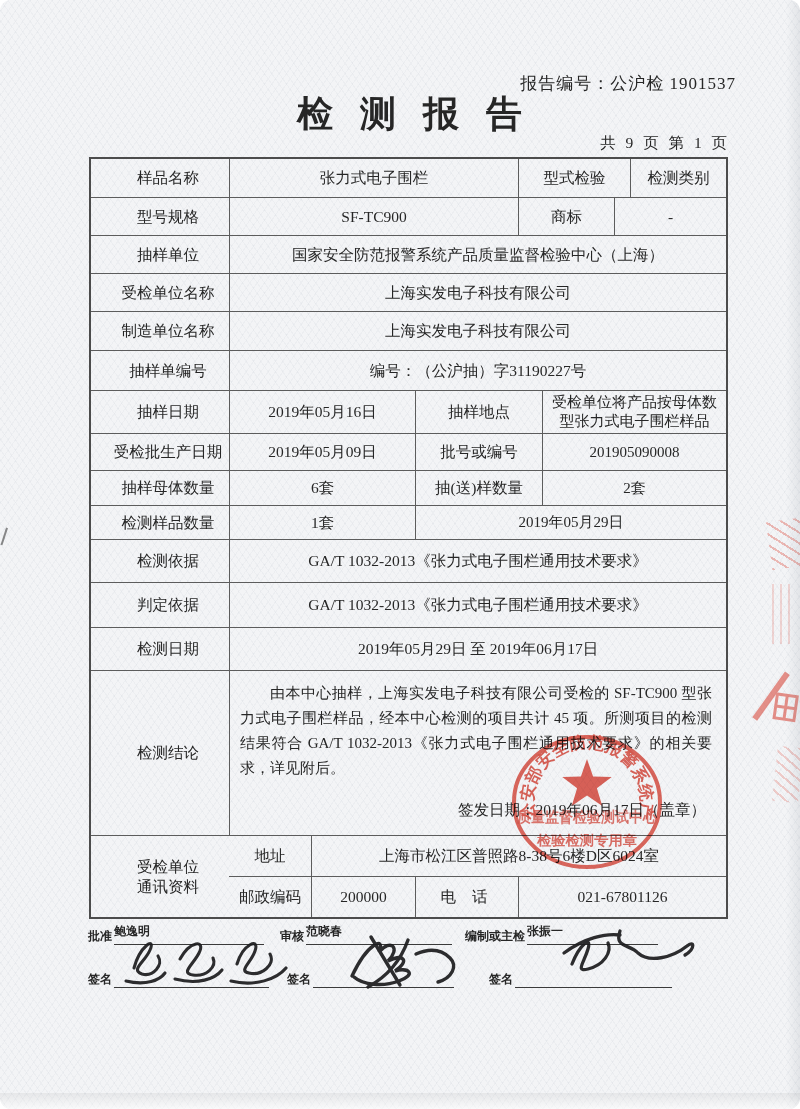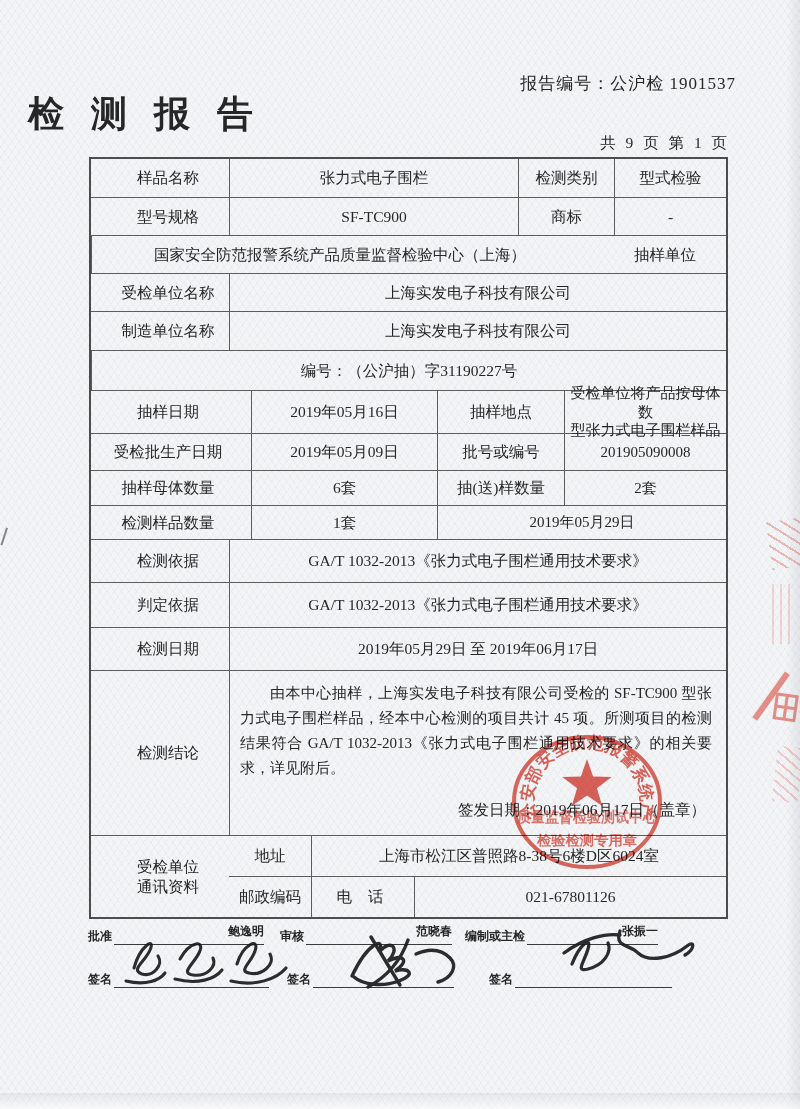--- a/index.html
+++ b/index.html
@@ -2,39 +2,39 @@
 <html><head>
 <meta charset="utf-8">
 <style>
   html,body{margin:0;padding:0;}
   body{width:800px;height:1109px;overflow:hidden;
        font-family:"Liberation Serif","DejaVu Serif",serif;color:#262626;}
   .page{position:relative;width:800px;height:1109px;overflow:hidden;
         background-color:#f3f4f6;
         background-image:
           repeating-linear-gradient(55deg, rgba(165,175,188,.09) 0 1px, transparent 1px 6px),
-          repeating-linear-gradient(-55deg, rgba(165,175,188,.09) 0 1px, transparent 1px 6px);}
+          repeating-linear-gradient(-55deg, rgba(165,175,188,.09) 0 1px, transparent 1px 6px); border-radius: 11px;}
   
   .report-no{position:absolute;top:72px;right:64px;font-size:17px;letter-spacing:1px;}
-  .title{position:absolute;top:90px;left:0;width:800px;text-align:left;
+  .title{position:absolute;top:90px;left:0;width:800px;text-align:center;
          padding-left:28px;box-sizing:border-box;font-size:36px;font-weight:bold;letter-spacing:9px;}
   .pagination{position:absolute;top:133px;right:70px;font-size:15.5px;letter-spacing:3px;}
   
   .tbl{position:absolute;left:89px;top:157px;width:639px;box-sizing:border-box;
        border:2px solid #4c4c4c;background:rgba(255,255,255,0.0);}
   .trow{display:flex;box-sizing:border-box;border-top:1px solid #5c5c5c;}
   .trow.first{border-top:none;}
   .cell{box-sizing:border-box;border-left:1px solid #5c5c5c;display:flex;align-items:center;
         justify-content:center;text-align:center;font-size:15.5px;padding:1px 4px;line-height:1.25;}
   .cell.cfirst{border-left:none;}
   .w-lab{width:138px;flex:none;padding-left:20px;}
   .a-v1{width:289px;flex:none;}
   .a-l2{width:96px;flex:none;}
   .a-v2{flex:1;}
-  .b-v1{width:186px;flex:none;margin-left:22px;}
+  .b-v1{width:186px;flex:none;}
   .b-l2{width:127px;flex:none;}
   .b-v2{flex:1;font-size:15px;}
   .wide{flex:1;}
   .pre{white-space:pre-line;}
   
   .concl-body{flex:1;display:flex;flex-direction:column;align-items:stretch;
               justify-content:flex-start;padding:10px 14px 10px 10px;box-sizing:border-box;
               border-left:1px solid #5c5c5c;}
   .concl-text{font-size:15px;line-height:1.66;text-align:justify;text-indent:2em;}
   .issue-date{margin-top:auto;align-self:flex-end;font-size:15.5px;padding:0 6px 4px 0;}
@@ -43,21 +43,21 @@
   .comm-row{display:flex;box-sizing:border-box;flex:1;}
   .comm-row + .comm-row{border-top:1px solid #5c5c5c;}
   .addr-lab{width:82px;flex:none;}
   .zip-val{width:104px;flex:none;}
   .tel-lab{width:103px;flex:none;letter-spacing:6px;}
   .tel-val{flex:1;}
   
   .signoff{position:absolute;left:88px;top:921px;width:640px;font-size:12px;font-weight:bold;}
   .so-line{display:flex;align-items:flex-end;height:24px;margin-bottom:17px;}
   .so-label{flex:none;padding-right:2px;}
-  .so-rule{flex:none;border-bottom:1.5px solid #3a3a3a;text-align:right;height:22px;
+  .so-rule{flex:none;border-bottom:1.5px solid #3a3a3a;text-align:left;height:22px;
            box-sizing:border-box;}
   .sig-svg{position:absolute;pointer-events:none;}
   
   .stamp{position:absolute;left:509px;top:733px;width:156px;height:140px;
          mix-blend-mode:multiply;opacity:.85;}
   
   .bleed{position:absolute;pointer-events:none;}
   .bleed1{left:769px;top:520px;width:34px;height:48px;transform:rotate(-8deg);opacity:.6;
           background:repeating-linear-gradient(40deg, rgba(219,62,46,.55) 0 2px, transparent 2px 9px);}
   .bleed2{left:772px;top:584px;width:24px;height:60px;opacity:.45;
@@ -78,47 +78,48 @@
 
   <div class="report-no">报告编号：公沪检 1901537</div>
   <div class="title">检 测 报 告</div>
   <div class="pagination">共 9 页  第 1 页</div>
 
   <div class="tbl">
 
     <div class="trow first" style="height:38px">
       <div class="cell cfirst w-lab">样品名称</div>
       <div class="cell a-v1">张力式电子围栏</div>
+      <div class="cell a-v2">型式检验</div>
       <div class="cell a-l2">检测类别</div>
-      <div class="cell a-v2">型式检验</div>
     </div>
 
     <div class="trow" style="height:38px">
       <div class="cell cfirst w-lab">型号规格</div>
       <div class="cell a-v1">SF-TC900</div>
       <div class="cell a-l2">商标</div>
       <div class="cell a-v2">-</div>
     </div>
 
     <div class="trow" style="height:38px">
+      <div class="cell cfirst w-lab">抽样单位</div>
       <div class="cell wide">国家安全防范报警系统产品质量监督检验中心（上海）</div>
-      <div class="cell cfirst w-lab">抽样单位</div>
     </div>
 
     <div class="trow" style="height:38px">
       <div class="cell cfirst w-lab">受检单位名称</div>
       <div class="cell wide">上海实发电子科技有限公司</div>
     </div>
 
     <div class="trow" style="height:39px">
       <div class="cell cfirst w-lab">制造单位名称</div>
       <div class="cell wide">上海实发电子科技有限公司</div>
     </div>
 
     <div class="trow" style="height:40px">
+      <div class="cell cfirst w-lab">抽样单编号</div>
       <div class="cell wide">编号：（公沪抽）字31190227号</div>
     </div>
 
     <div class="trow" style="height:43px">
       <div class="cell cfirst w-lab">抽样日期</div>
       <div class="cell b-v1">2019年05月16日</div>
       <div class="cell b-l2">抽样地点</div>
       <div class="cell b-v2 pre">受检单位将产品按母体数
 型张力式电子围栏样品</div>
     </div>
@@ -169,20 +170,21 @@
     <div class="trow" style="height:82px">
       <div class="cell cfirst w-lab pre">受检单位
 通讯资料</div>
       <div class="comm-right">
         <div class="comm-row">
           <div class="cell cfirst addr-lab">地址</div>
           <div class="cell tel-val">上海市松江区普照路8-38号6楼D区6024室</div>
         </div>
         <div class="comm-row">
           <div class="cell cfirst addr-lab">邮政编码</div>
+          <div class="cell zip-val">200000</div>
           <div class="cell tel-lab">电 话</div>
           <div class="cell tel-val">021-67801126</div>
         </div>
       </div>
     </div>
 
   </div>
 
   <svg class="stamp" viewBox="0 0 156 140">
     <ellipse cx="78" cy="69" rx="73" ry="65" fill="none" stroke="#d93a2c" stroke-width="4" opacity="0.9"></ellipse>

